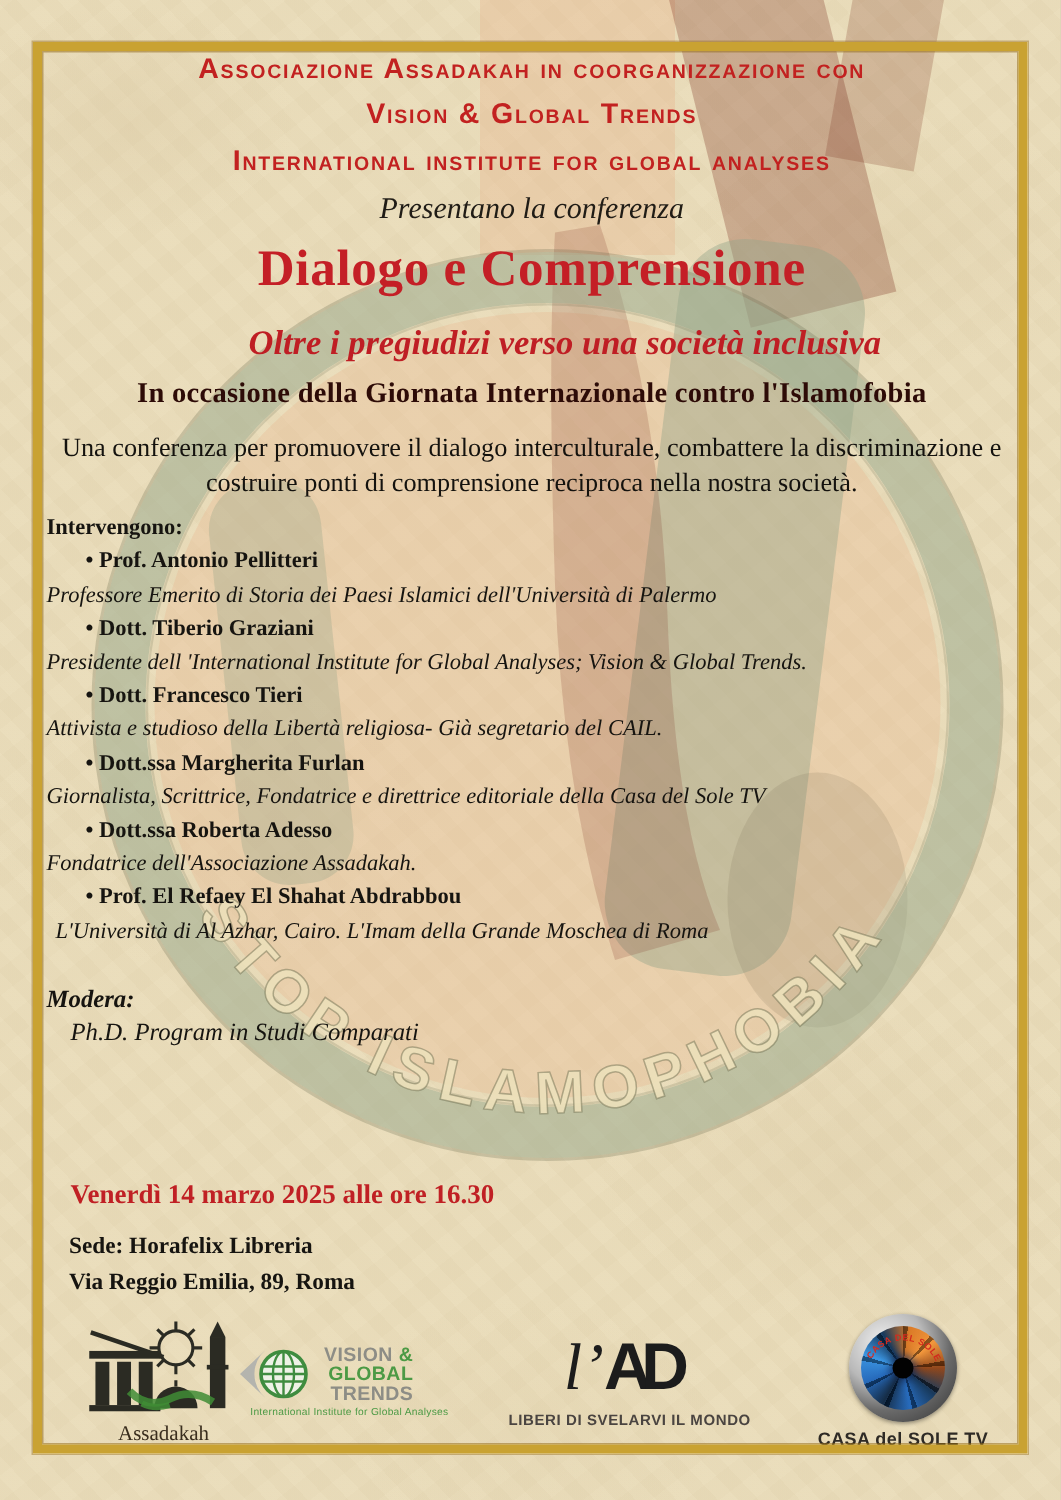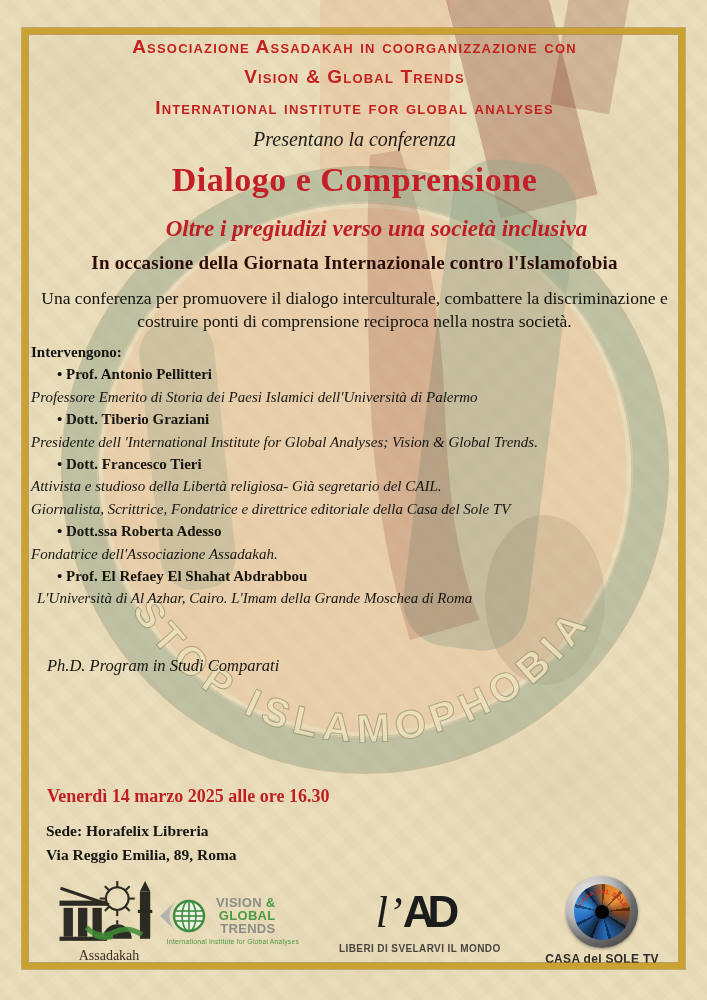--- a/index.html
+++ b/index.html
@@ -113,28 +113,30 @@
     <div class="abs ctr descr" style="top:287px;left:40px;right:40px;">Una conferenza per promuovere il dialogo interculturale, combattere la discriminazione e costruire ponti di comprensione reciproca nella nostra società.</div>
 
     <div class="abs speakers">
       <div class="sp-head">Intervengono:</div>
       <div class="sp-name">Prof. Antonio Pellitteri</div>
       <div class="sp-role">Professore Emerito di Storia dei Paesi Islamici dell'Università di Palermo</div>
       <div class="sp-name">Dott. Tiberio Graziani</div>
       <div class="sp-role">Presidente dell 'International Institute for Global Analyses; Vision &amp; Global Trends.</div>
       <div class="sp-name">Dott. Francesco Tieri</div>
       <div class="sp-role">Attivista e studioso della Libertà religiosa- Già segretario del CAIL.</div>
+      <div class="sp-name">Dott.ssa Margherita Furlan</div>
       <div class="sp-role">Giornalista, Scrittrice, Fondatrice e direttrice editoriale della Casa del Sole TV</div>
       <div class="sp-name">Dott.ssa Roberta Adesso</div>
       <div class="sp-role">Fondatrice dell'Associazione Assadakah.</div>
       <div class="sp-name">Prof. El Refaey El Shahat Abdrabbou</div>
       <div class="sp-role" style="padding-left:6px;">L'Università di Al Azhar, Cairo. L'Imam della Grande Moschea di Roma</div>
     </div>
 
     <div class="abs modera">
+      <div class="mod-head">Modera:</div>
       <div class="mod-role">Ph.D. Program in Studi Comparati</div>
     </div>
 
     <div class="abs datetime">Venerdì 14 marzo 2025 alle ore 16.30</div>
     <div class="abs venue">Sede: Horafelix Libreria</div>
     <div class="abs address">Via Reggio Emilia, 89, Roma</div>
 
     <div class="logo logo-assadakah">
       <svg width="104" height="66" viewBox="0 0 100 64" aria-hidden="true">
         <line x1="3" y1="8" x2="50" y2="24" stroke="#2b2b23" stroke-width="3"></line>

